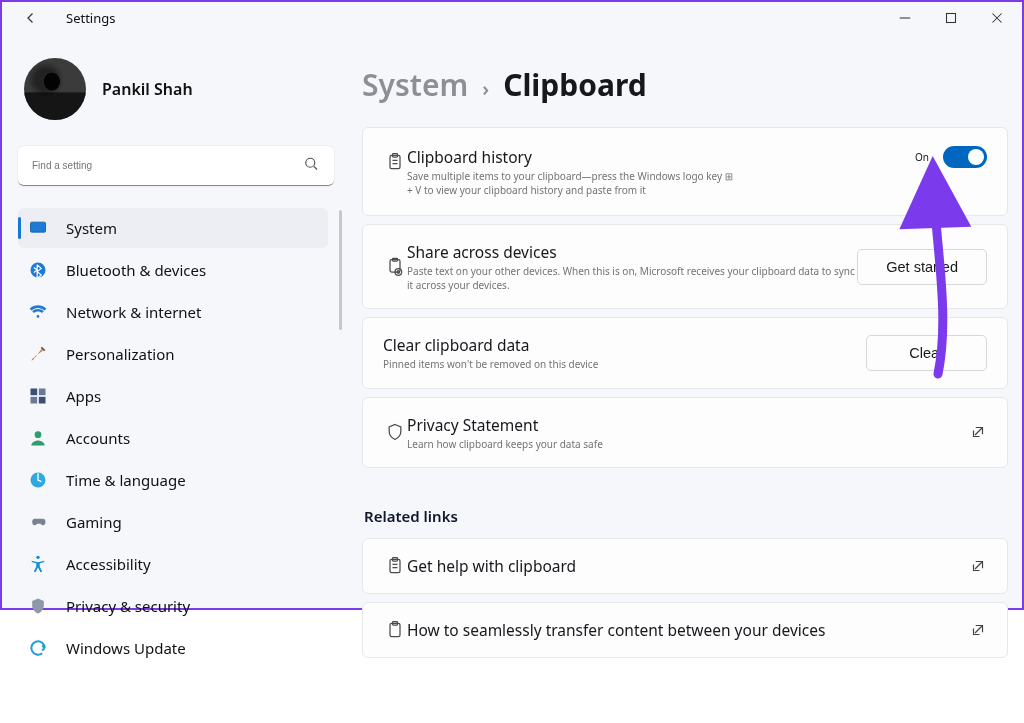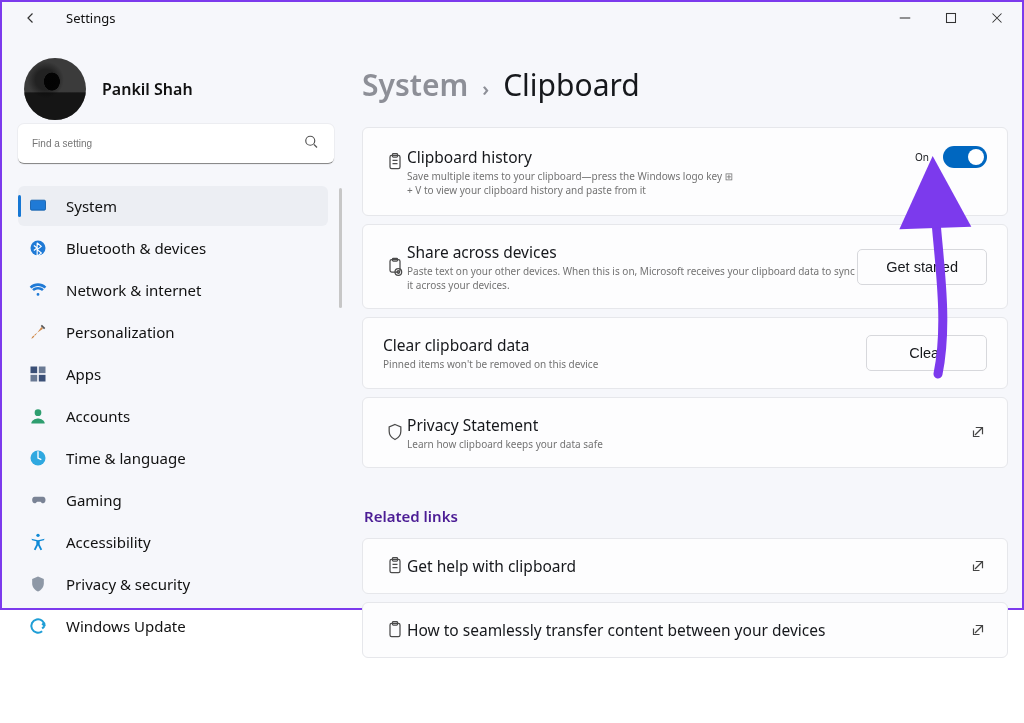--- a/index.html
+++ b/index.html
@@ -7,55 +7,55 @@
   .window { width: 1024px; height: 610px; border: 2px solid #7c3aed; background: #f6f7fb; position: relative; display: flex; flex-direction: column; }
 
   .titlebar { height: 34px; display: flex; align-items: center; padding: 0 2px 0 18px; }
   .titlebar .back { width: 22px; height: 22px; display:flex; align-items:center; justify-content:center; color:#333; }
   .titlebar .title { margin-left: 24px; font-size: 13px; color: #111; }
   .winctrls { margin-left: auto; display: flex; }
   .winctrl { width: 46px; height: 32px; display:flex; align-items:center; justify-content:center; color:#333; }
 
   .body { flex: 1; display: flex; }
   .sidebar { width: 340px; padding: 18px 0 0 16px; display:flex; flex-direction:column; }
-  .profile { display:flex; align-items:center; gap: 16px; padding: 6px 8px 4px 6px; }
+  .profile { display:flex; align-items:center; gap: 16px; padding: 6px 8px 26px 6px; }
   .avatar { width: 62px; height: 62px; border-radius: 50%; background: radial-gradient(circle at 35% 35%, #222 18%, #3b3b3b 32%), linear-gradient(135deg, #6d8c6a, #8aa); background-blend-mode: normal; position:relative; overflow:hidden; }
   .avatar::after{content:""; position:absolute; inset:0; background: radial-gradient(ellipse at 45% 38%, rgba(0,0,0,.9) 0 16%, transparent 17%), linear-gradient(180deg, rgba(0,0,0,.0) 55%, rgba(0,0,0,.65) 56%); }
   .profile-name { font-size: 16px; font-weight: 600; color:#111; }
 
   .search { margin: 0 8px 14px 0; position: relative; }
   .search input { width: 100%; height: 40px; border: none; border-bottom: 1.5px solid #8a8a8a; border-radius: 6px; background:#fff; padding: 0 40px 0 14px; font-size: 10px; color:#4d7c0f; outline:none; box-shadow: 0 0 0 1px rgba(0,0,0,.04); }
   .search .sicon { position:absolute; right:14px; top:50%; transform:translateY(-50%); color:#555; }
 
   .nav { margin-top: 6px; padding-right: 6px; position: relative;}
   .nav-scroll-ind { position:absolute; right:0; top:4px; width:3px; height:120px; background:#c7c7c7; border-radius:2px; }
   .nav-item { display:flex; align-items:center; height: 40px; padding: 0 10px; border-radius: 6px; gap: 18px; margin: 2px 8px 2px 0; color:#111; font-size:15px; }
   .nav-item.active { background:#eceef3; position:relative; }
   .nav-item.active::before { content:""; position:absolute; left:0; top:9px; bottom:9px; width:3px; background:#1677d4; border-radius:2px; }
   .nav-icon { width:20px; height:20px; display:flex; align-items:center; justify-content:center; }
 
   .content { flex:1; padding: 30px 14px 0 20px; display:flex; flex-direction:column; }
   .breadcrumb { display:flex; align-items: baseline; gap: 14px; margin-bottom: 22px; }
   .bc-parent { font-size: 30px; font-weight:600; color:#8d8f97; }
   .bc-chevron { font-size: 20px; color:#8d8f97; font-weight:600; }
-  .bc-current { font-size: 30px; font-weight:400; color:#16181c; }
+  .bc-current { font-size: 30px; font-weight:700; color:#16181c; }
 
   .card { background:#fdfdfe; border:1px solid #e6e7eb; border-radius:6px; padding: 16px 20px; margin-bottom: 8px; display:flex; align-items:center; }
   .card .lead-icon { width:24px; display:flex; align-items:center; justify-content:center; color:#4b4b4b; flex-shrink:0; }
   .card .txt { flex:1; }
   .card .ttl { font-size:15.5px; color:#16181c; }
   .card .sub { font-size:10px; color:#737373; margin-top:2px; max-width: 460px; line-height:1.35; }
   .card .trail { display:flex; align-items:center; gap: 14px; }
   .state-label { font-size:10px; color:#16181c; }
   .toggle { width:44px; height:22px; border-radius:11px; background:#0067c0; position:relative; }
   .toggle::after { content:""; position:absolute; right:3px; top:3px; width:16px; height:16px; border-radius:50%; background:#fff; }
   .btn { height:36px; padding: 0 28px; border:1px solid #d7d8dc; border-radius:5px; background:#fdfdfe; color:#16181c; font-size:14.5px; }
   .openlink { color:#444; }
 
-  .section-label { font-size:15px; font-weight:600; color:#4c1d95; margin: 30px 0 12px 2px; }
+  .section-label { font-size:15px; font-weight:600; color:#0f172a; margin: 30px 0 12px 2px; }
 
   
   .annot { position:absolute; pointer-events:none; right: 44px; top: 184px; }
   .annot svg { overflow: visible; }
 
   
   svg.ic { width:18px; height:18px; }
   svg.ic20 { width:20px; height:20px; }
 </style>
 </head>

